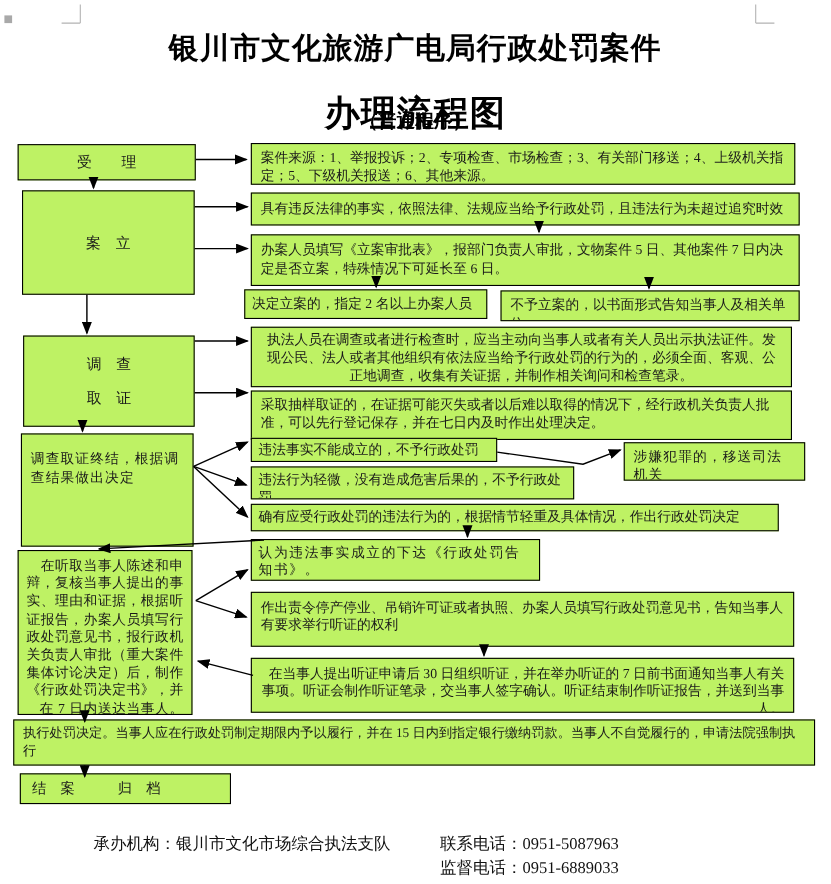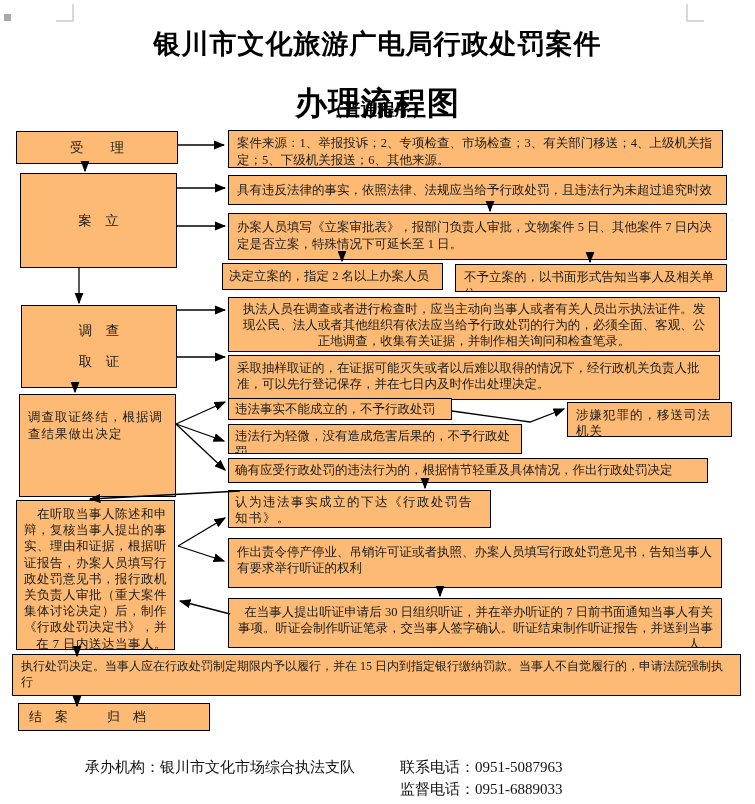--- a/index.html
+++ b/index.html
@@ -1,18 +1,18 @@
 <!DOCTYPE html>
 <html><head>
 <meta charset="utf-8">
 <style>
   html,body{margin:0;padding:0;background:#fff;}
   #page{position:relative;width:755px;height:804px;background:#ffffff;
         font-family:"Liberation Serif","DejaVu Serif",serif;color:#1a1a1a;overflow:hidden;}
-  .box{position:absolute;border:1.4px solid #000;background:#fdba74;box-sizing:border-box;
+  .box{position:absolute;border:1.4px solid #000;background:#bef264;box-sizing:border-box;
        font-size:12.5px;line-height:1.32;overflow:hidden;}
   .pad{padding:4px 8px;}
   .center{display:flex;align-items:center;justify-content:center;text-align:center;}
   .pre{white-space:pre-line;}
   .title{position:absolute;width:100%;text-align:center;font-weight:bold;color:#000;}
   #t1{top:26px;font-size:27px;letter-spacing:1px;}
   #t2{top:62px;font-size:32px;letter-spacing:1px;margin-top:20px;}
   #sub{top:98px;font-size:17px;}
   .footer-text{position:absolute;font-size:15px;color:#111;}
   #connectors{position:absolute;left:0;top:0;width:755px;height:804px;pointer-events:none;}
@@ -39,21 +39,21 @@
 取　证</div>
 
   <div class="box" style="left:19px;top:394px;width:157px;height:103px;padding:14px 8px 0;letter-spacing:1px;">调查取证终结，根据调查结果做出决定</div>
 
   <div class="box" style="left:16px;top:500px;width:159px;height:150px;padding:5px 7px;line-height:16.2px;letter-spacing:0.5px;text-align:right;">在听取当事人陈述和申辩，复核当事人提出的事实、理由和证据，根据听证报告，办案人员填写行政处罚意见书，报行政机关负责人审批（重大案件集体讨论决定）后，制作《行政处罚决定书》，并在 7 日内送达当事人。</div>
 
   <div class="box pad" style="left:228px;top:130px;width:495px;height:38px;">案件来源：1、举报投诉；2、专项检查、市场检查；3、有关部门移送；4、上级机关指定；5、下级机关报送；6、其他来源。</div>
 
   <div class="box" style="left:228px;top:175px;width:499px;height:30px;padding:6px 8px;">具有违反法律的事实，依照法律、法规应当给予行政处罚，且违法行为未超过追究时效</div>
 
-  <div class="box" style="left:228px;top:213px;width:499px;height:47px;padding:5px 8px;">办案人员填写《立案审批表》，报部门负责人审批，文物案件 5 日、其他案件 7 日内决定是否立案，特殊情况下可延长至 1 日。</div>
+  <div class="box" style="left:228px;top:213px;width:499px;height:47px;padding:5px 8px;">办案人员填写《立案审批表》，报部门负责人审批，文物案件 5 日、其他案件 7 日内决定是否立案，特殊情况下可延长至 6 日。</div>
 
   <div class="box" style="left:222px;top:263px;width:221px;height:27px;padding:4px 6px;">决定立案的，指定 2 名以上办案人员</div>
 
   <div class="box" style="left:455px;top:264px;width:272px;height:28px;padding:4px 8px;line-height:17px;">不予立案的，以书面形式告知当事人及相关单位。</div>
 
   <div class="box" style="left:228px;top:297px;width:492px;height:55px;padding:3px 8px;line-height:16px;text-align:center;">执法人员在调查或者进行检查时，应当主动向当事人或者有关人员出示执法证件。发现公民、法人或者其他组织有依法应当给予行政处罚的行为的，必须全面、客观、公正地调查，收集有关证据，并制作相关询问和检查笔录。</div>
 
   <div class="box" style="left:228px;top:355px;width:492px;height:45px;padding:4px 8px;line-height:16px;">采取抽样取证的，在证据可能灭失或者以后难以取得的情况下，经行政机关负责人批准，可以先行登记保存，并在七日内及时作出处理决定。</div>
 
   <div class="box" style="left:567px;top:402px;width:165px;height:35px;padding:4px 8px;line-height:16px;letter-spacing:1px;">涉嫌犯罪的，移送司法机关</div>

